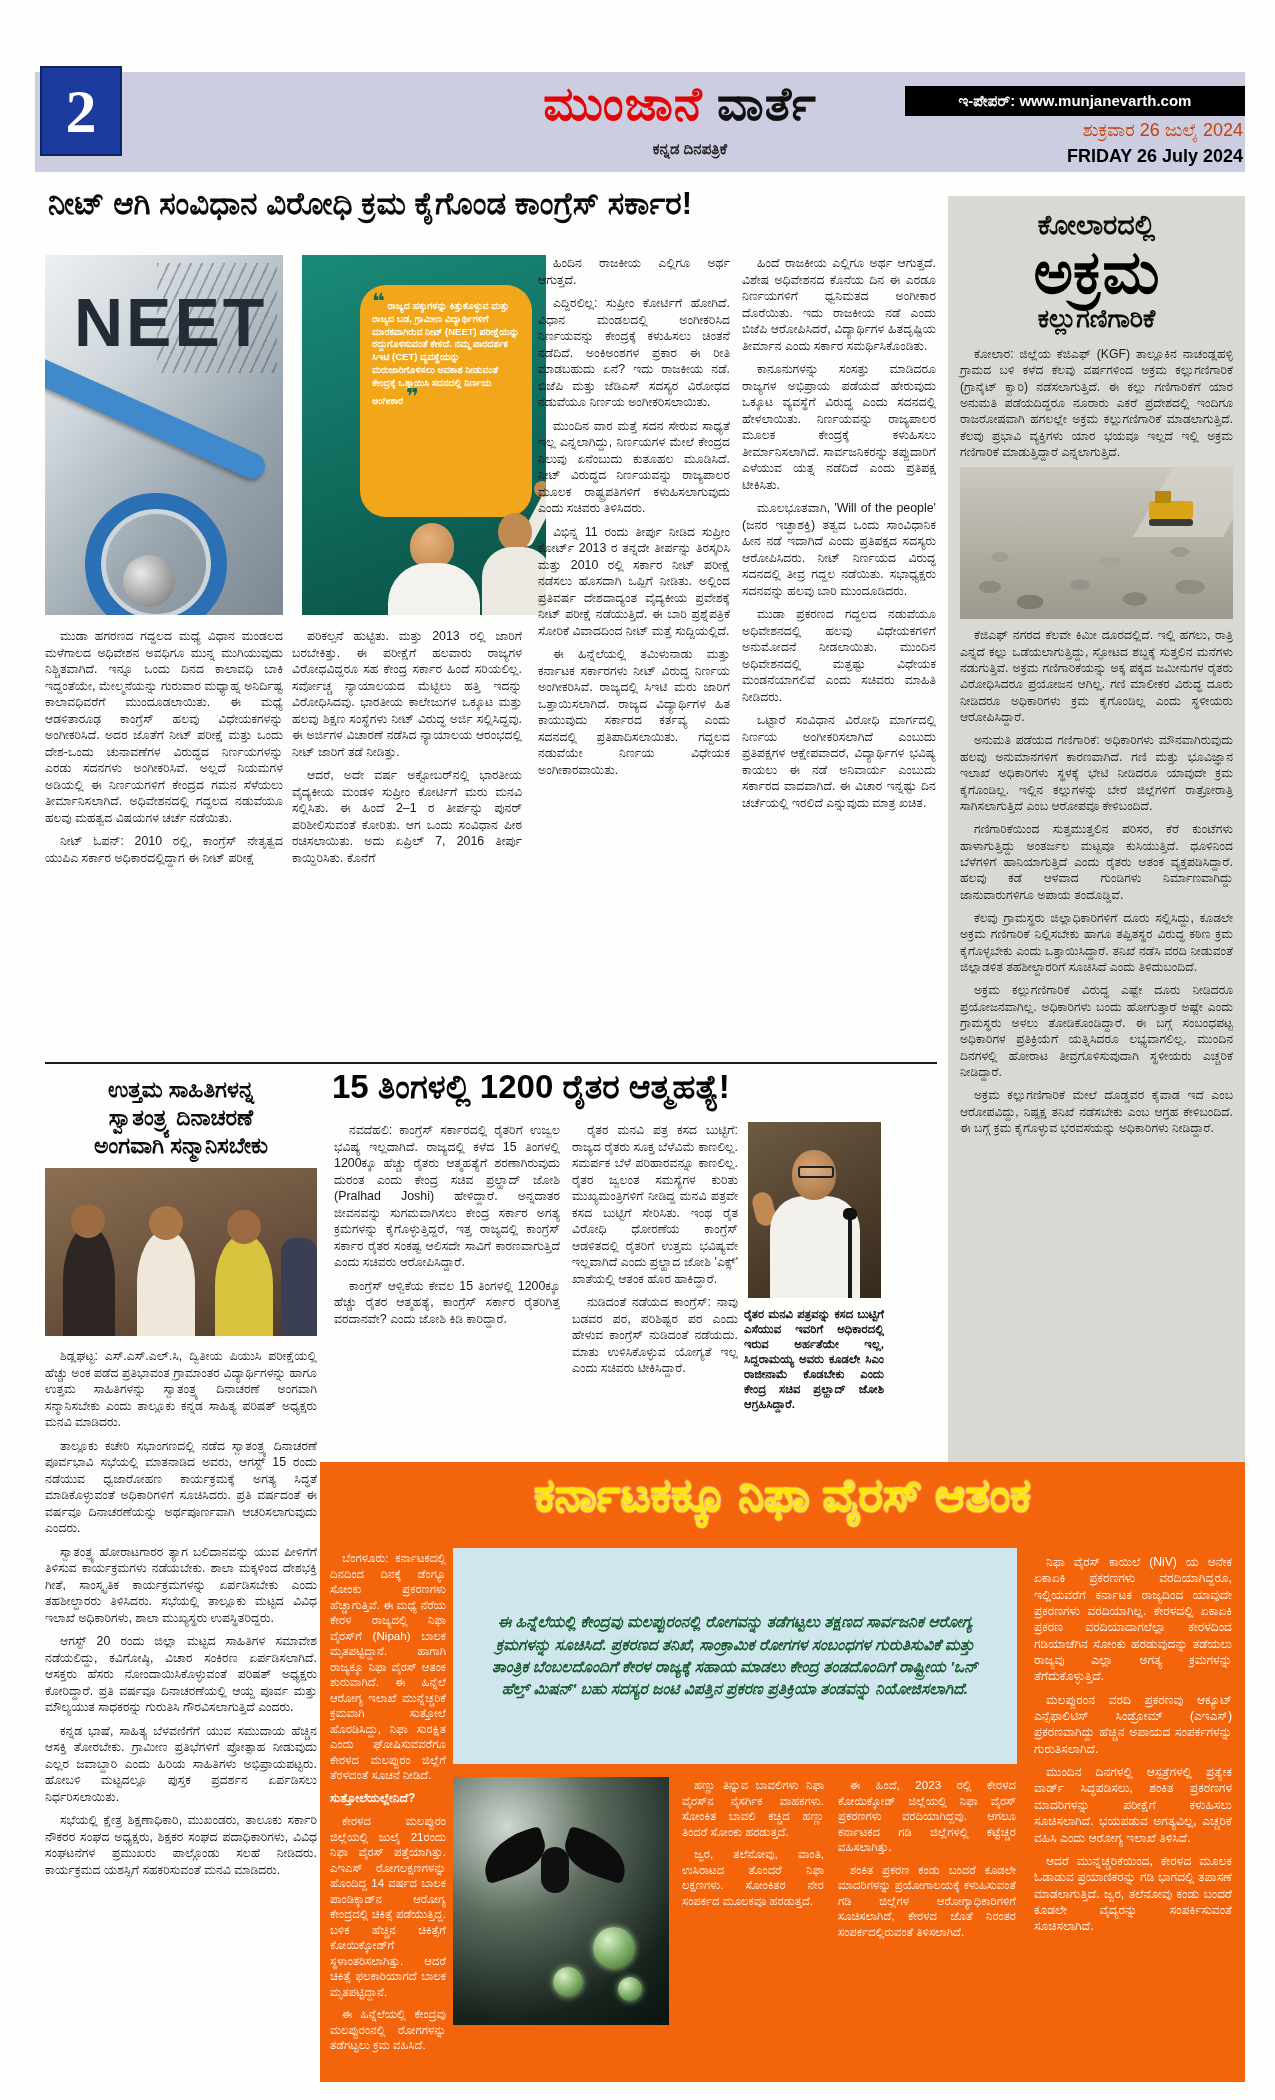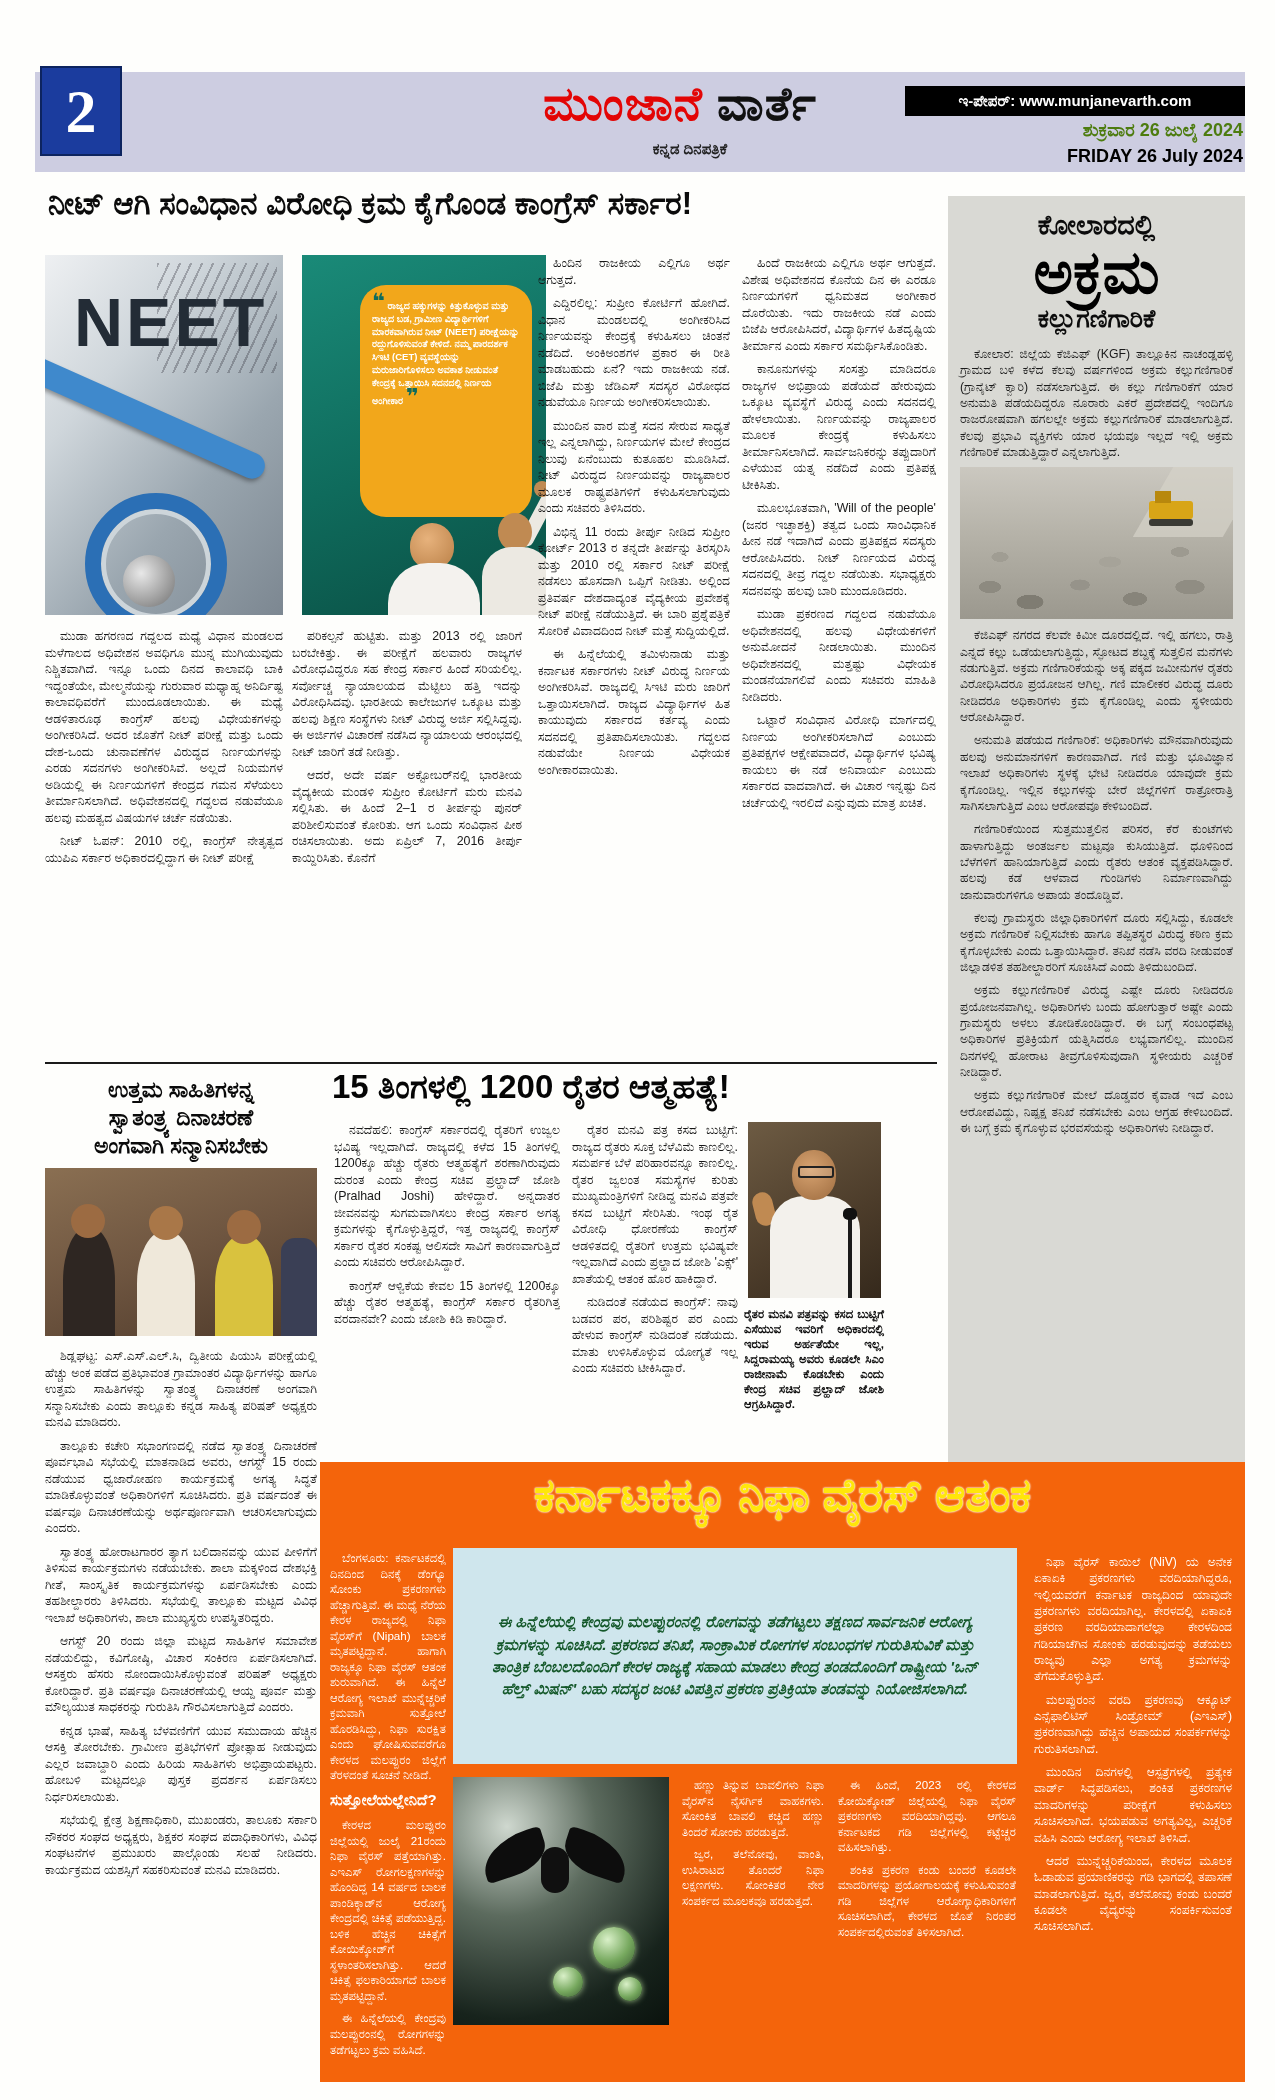--- a/index.html
+++ b/index.html
@@ -12,21 +12,21 @@
            display:flex;align-items:center;justify-content:center;font-family:"Liberation Serif",serif;}
   .masthead{position:absolute;left:400px;top:80px;width:560px;text-align:center;
             font-size:47px;font-weight:900;letter-spacing:1px;line-height:1;}
   .masthead .red{color:#e30505;}
   .masthead .blk{color:#111;}
   .tagline{position:absolute;left:560px;top:140px;width:260px;text-align:center;
            font-size:15px;font-weight:bold;color:#222;}
   .epaperbox{position:absolute;left:905px;top:86px;width:340px;height:30px;background:#000;
              color:#fff;font-size:15px;font-weight:bold;display:flex;align-items:center;justify-content:center;}
   .date-kn{position:absolute;left:905px;top:120px;width:338px;text-align:right;
-           font-size:18px;font-weight:bold;color:#4d7c0f;}
+           font-size:18px;font-weight:normal;color:#c2410c;}
   .date-en{position:absolute;left:905px;top:146px;width:338px;text-align:right;
            font-size:18px;font-weight:bold;color:#000;}
   
   .lead-headline{position:absolute;left:48px;top:186px;width:890px;font-size:31px;font-weight:800;
                  color:#0b0b0b;letter-spacing:0px;}
   .neet-img{position:absolute;left:45px;top:255px;width:238px;height:360px;overflow:hidden;
             background:linear-gradient(130deg,#eef0f2 0%,#cfd6db 30%,#9aa6af 65%,#7c8791 100%);}
   .neet-word{position:absolute;left:12px;top:28px;font-size:68px;font-weight:900;color:#232c36;letter-spacing:3px;margin-left:17px;}
   .steth-tube{position:absolute;left:-30px;top:150px;width:260px;height:26px;background:#3f89cc;border-radius:13px;
               transform:rotate(24deg);box-shadow:0 3px 4px rgba(0,0,0,.35);}
@@ -97,21 +97,21 @@
   .min-mic{position:absolute;left:100px;top:96px;width:4px;height:80px;background:#1a1a1a;}
   .min-mic:before{content:"";position:absolute;left:-5px;top:-10px;width:14px;height:12px;border-radius:40%;background:#111;}
   .farm-caption{position:absolute;left:744px;top:1306px;width:140px;font-size:11.6px;font-weight:bold;
                 line-height:1.3;text-align:justify;color:#0c0c0c;}
   
   .nipah{position:absolute;left:320px;top:1462px;width:925px;height:620px;background:#f4640b;overflow:hidden;}
   .nipah-banner{position:absolute;left:0;top:6px;width:100%;text-align:center;font-size:46px;font-weight:900;
                 color:#ffe60a;text-shadow:0 0 2px #fff,0 0 2px #fff;}
   .np-col{position:absolute;color:#ffffff;font-size:11.6px;line-height:1.34;text-align:justify;}
   .np-col p{margin:0 0 7px;text-indent:12px;}
-  .np-sub{font-weight:bold;font-size:15px;text-indent:0 !important;}
+  .np-sub{font-weight:bold;font-size:12px;text-indent:0 !important;}
   .np-quote{position:absolute;left:133px;top:86px;width:564px;height:216px;background:#cfe6ed;
             box-sizing:border-box;padding:18px 24px;display:flex;align-items:center;}
   .np-quote .tx{font-size:15.5px;line-height:1.45;font-style:italic;font-weight:bold;color:#14582a;text-align:center;}
   .bat-photo{position:absolute;left:133px;top:315px;width:216px;height:248px;overflow:hidden;
              background:radial-gradient(circle at 25% 20%,#cfd8cf 0%,#5c6b5e 35%,#17231c 75%,#0a120d 100%);}
   .bat-body{position:absolute;left:88px;top:70px;width:28px;height:46px;border-radius:14px;background:#101010;}
   .bat-wing-l{position:absolute;left:28px;top:58px;width:66px;height:40px;background:#0d0d0d;
               border-radius:80% 10% 60% 10%;transform:rotate(-18deg);}
   .bat-wing-r{position:absolute;left:110px;top:58px;width:66px;height:40px;background:#0d0d0d;
               border-radius:10% 80% 10% 60%;transform:rotate(18deg);}

